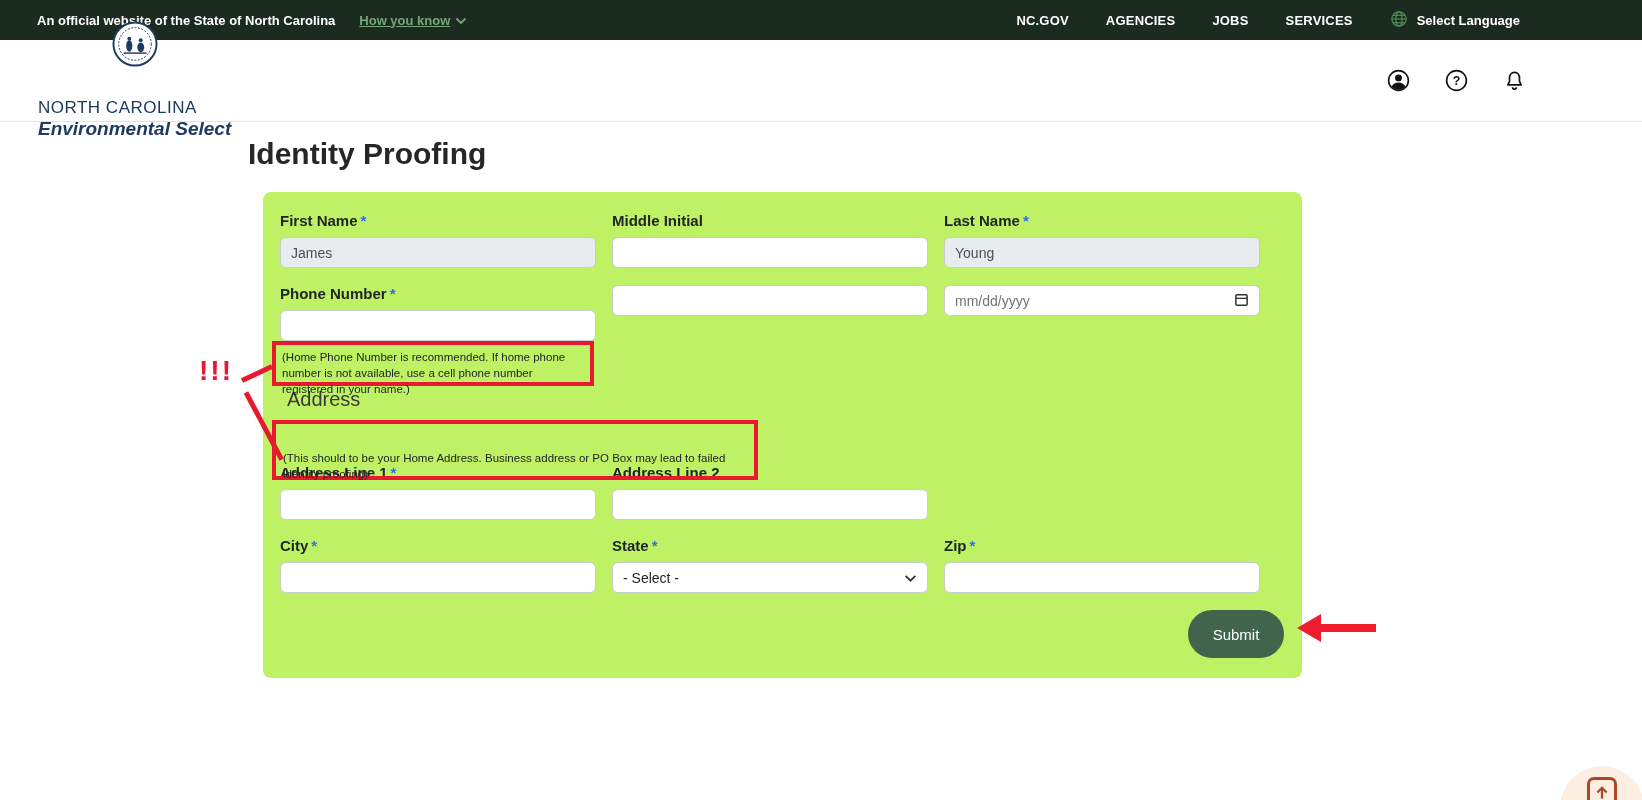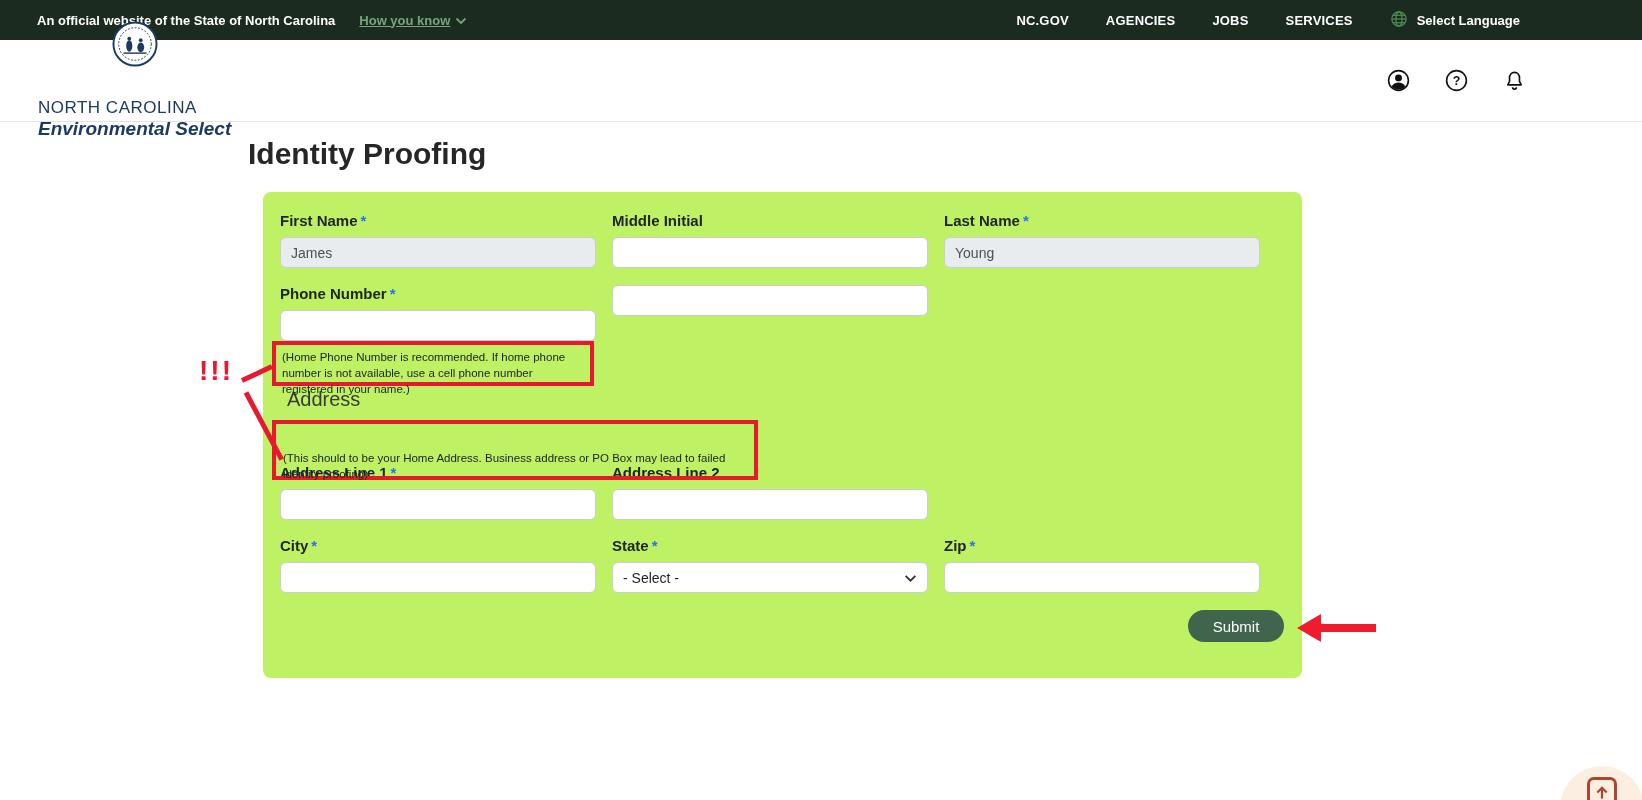--- a/index.html
+++ b/index.html
@@ -34,21 +34,21 @@
   .flabel { display:block; font-size:15px; font-weight:700; color:#212529; margin-bottom:8px; }
   .req { color:#2f6fed; margin-left:3px; }
   .tinput { width:100%; height:31px; border:1px solid #c9cdd1; border-radius:6px; background:#fff;
             font-size:14px; padding:0 10px; color:#212529; font-family:inherit; }
   .tinput:disabled { background:#e9ecef; color:#495057; opacity:1; }
   .fake-input { width:100%; height:31px; border:1px solid #c9cdd1; border-radius:6px; background:#fff;
                 font-size:14px; padding:0 10px; color:#212529; display:flex; align-items:center;
                 justify-content:space-between; cursor:pointer; }
   .placeholder { color:#6f7478; }
   .section-heading { position:absolute; left:24px; top:196px; font-size:20px; font-weight:500; color:#3a3a3a; }
-  .submit-btn { position:absolute; left:925px; top:418px; width:96px; height:32px; border-radius:24px;
+  .submit-btn { position:absolute; left:925px; top:418px; width:96px; height:48px; border-radius:24px;
                 background:#41654c; color:#fff; font-size:15px; border:none; font-family:inherit; cursor:pointer; }
 
   
   .ann-box { position:absolute; border:4px solid #e8192e; font-size:11.5px; color:#212529; line-height:16px; }
   .ann-box1 { left:272px; top:341px; width:322px; height:45px; padding:4px 6px; }
   .ann-box2 { left:272px; top:420px; width:486px; height:35px; padding:26px 7px; }
   .bang { position:absolute; left:199px; top:355px; color:#e8192e; font-size:28px; font-weight:800; letter-spacing:2px; }
   .ann-line { position:absolute; height:5px; background:#e8192e; transform-origin:left center; }
   .lineA { left:242px; top:378px; width:33px; transform:rotate(-25deg); }
   .lineB { left:246px; top:390px; width:76px; transform:rotate(62deg); }
@@ -159,20 +159,29 @@
     </div>
 
     <div class="fg c1 r2">
       <label class="flabel"><span>Phone Number</span><span class="req">*</span></label>
       <input class="tinput" value="" style="">
     </div>
     <div class="fg c2 r2">
       <input class="tinput" value="" style="">
     </div>
     <div class="fg c3 r2">
+      <div class="fake-input">
+        <span class="placeholder">mm/dd/yyyy</span>
+        <span>
+          <svg width="15" height="15" viewBox="0 0 16 16">
+              <rect x="2" y="3" width="12" height="11" rx="1.2" fill="none" stroke="#333" stroke-width="1.6"></rect>
+              <line x1="2" y1="6.8" x2="14" y2="6.8" stroke="#333" stroke-width="1.4"></line>
+            </svg>
+        </span>
+      </div>
     </div>
 
     <div class="section-heading">Address</div>
 
     <div class="fg c1 r3">
       <label class="flabel"><span>Address Line 1</span><span class="req">*</span></label>
       <input class="tinput" value="" style="">
     </div>
     <div class="fg c2 r3">
       <label class="flabel"><span>Address Line 2</span></label>

